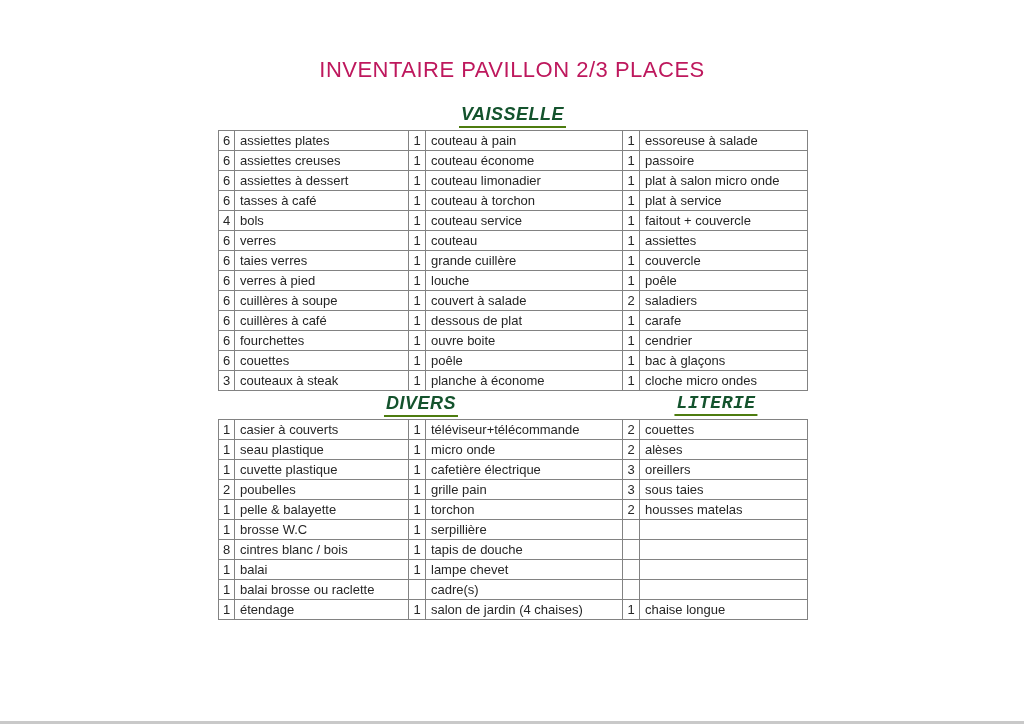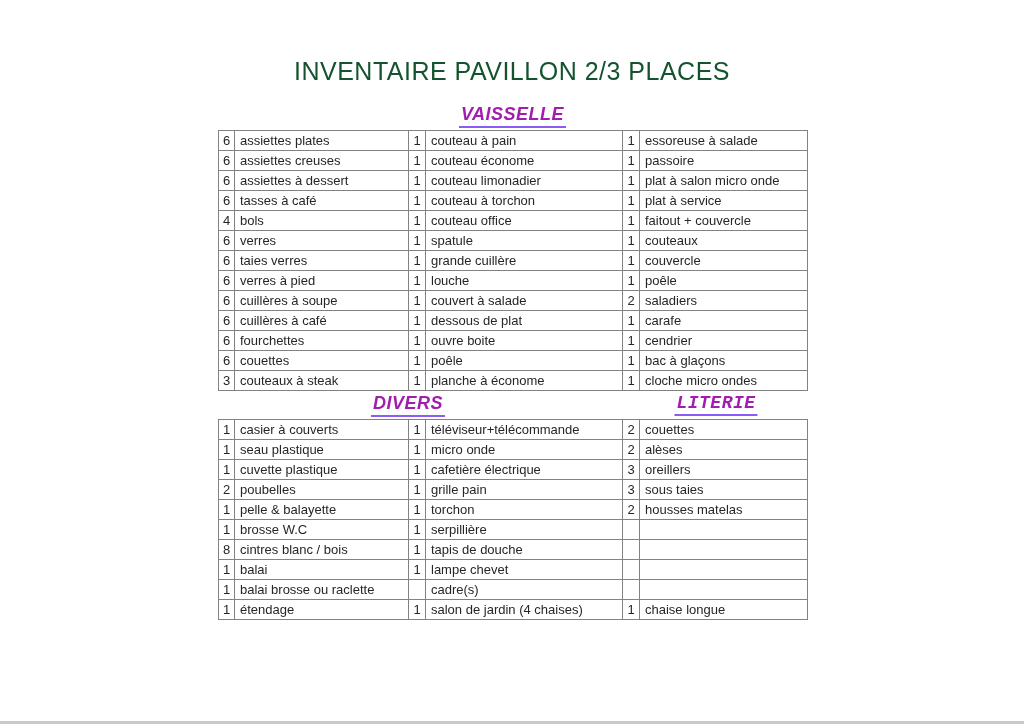--- a/index.html
+++ b/index.html
@@ -1,36 +1,36 @@
 <!DOCTYPE html>
 <html><head>
 <meta charset="utf-8">
 <style>
   * { margin:0; padding:0; box-sizing:border-box; }
   html,body { width:1024px; height:724px; background:#ffffff; overflow:hidden; }
   body { font-family:"Liberation Sans", sans-serif; color:#2b2b2b; position:relative; }
 
   .page-title {
     position:absolute; top:57px; left:0; width:1024px;
-    text-align:center; font-size:25px; font-weight:400; color:#14532d;
+    text-align:center; font-size:22px; font-weight:400; color:#be185d;
     letter-spacing:0.5px;
   }
 
   .section-heading-wrap {
     position:absolute; left:218px; width:589px; text-align:center;
   }
   .heading-text {
     display:inline-block;
-    font-size:18px; font-weight:bold; font-style:italic; color:#a21caf;
-    border-bottom:2px solid #8b5cf6; padding:0 2px 1px 2px;
+    font-size:18px; font-weight:bold; font-style:italic; color:#14532d;
+    border-bottom:2px solid #4d7c0f; padding:0 2px 1px 2px;
     letter-spacing:0.5px;
   }
   .wrap-vaisselle { top:104px; }
   .dual-heading-row { position:absolute; left:218px; top:393px; width:589px; height:26px; }
-  .dual-heading-row .pos-divers  { position:absolute; left:190px; transform:translateX(-50%); }
+  .dual-heading-row .pos-divers  { position:absolute; left:203px; transform:translateX(-50%); }
   .dual-heading-row .pos-literie { position:absolute; left:498px; transform:translateX(-50%);font-family:Liberation Mono, monospace; }
 
   table.inv {
     position:absolute; left:218px; width:589px;
     border-collapse:collapse; table-layout:fixed;
   }
   #table-vaisselle { top:130px; }
   #table-divers-literie { top:419px; }
 
   table.inv td {
@@ -95,31 +95,31 @@
         <td class="item">tasses à café</td>
         <td class="qty">1</td>
         <td class="item">couteau à torchon</td>
         <td class="qty">1</td>
         <td class="item">plat à service</td>
       </tr>
       <tr>
         <td class="qty">4</td>
         <td class="item">bols</td>
         <td class="qty">1</td>
-        <td class="item">couteau office</td>
+        <td class="item">couteau service</td>
         <td class="qty">1</td>
         <td class="item">faitout + couvercle</td>
       </tr>
       <tr>
         <td class="qty">6</td>
         <td class="item">verres</td>
         <td class="qty">1</td>
-        <td class="item">spatule</td>
-        <td class="qty">1</td>
-        <td class="item">couteaux</td>
+        <td class="item">couteau</td>
+        <td class="qty">1</td>
+        <td class="item">assiettes</td>
       </tr>
       <tr>
         <td class="qty">6</td>
         <td class="item">taies verres</td>
         <td class="qty">1</td>
         <td class="item">grande cuillère</td>
         <td class="qty">1</td>
         <td class="item">couvercle</td>
       </tr>
       <tr>

